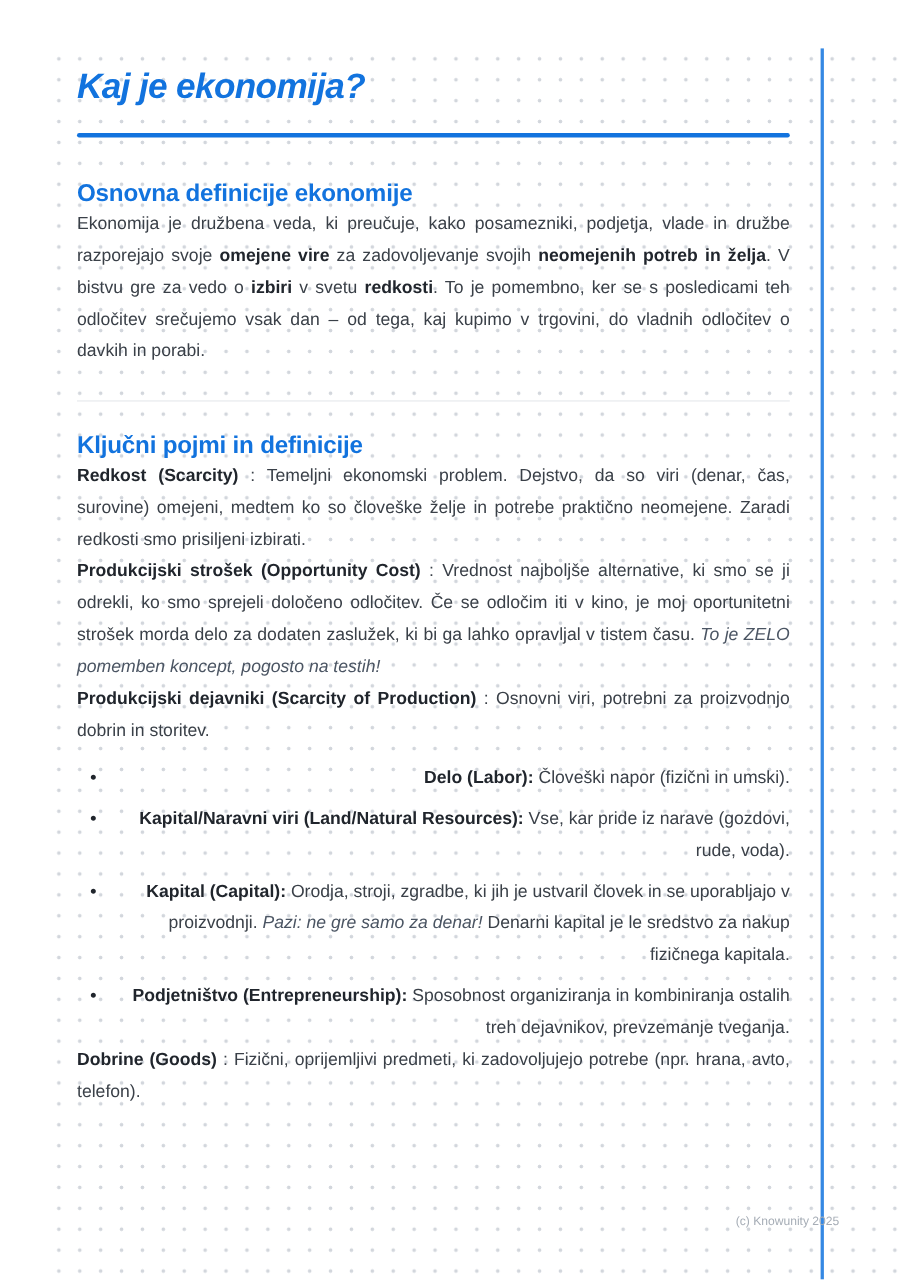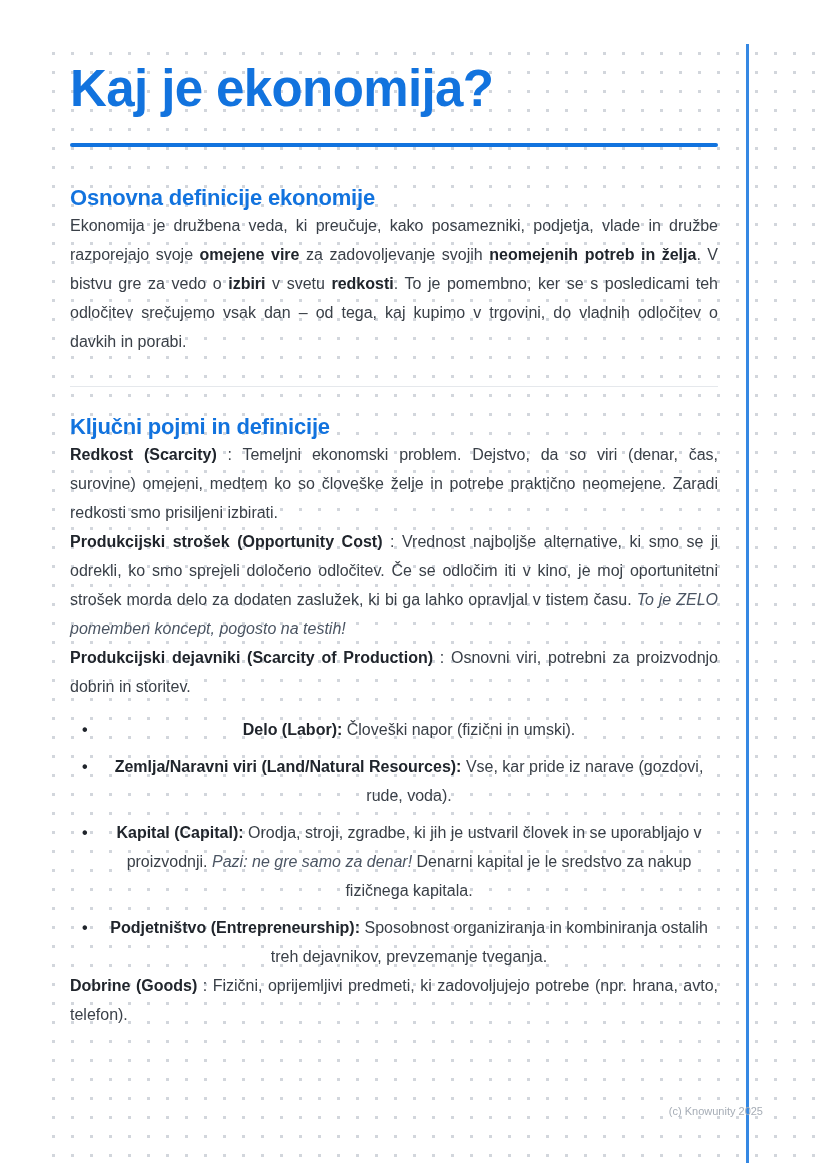--- a/index.html
+++ b/index.html
@@ -36,25 +36,26 @@
     opacity:.85;
     z-index:1;
   }
   .content{
     position:absolute;
     left:70px;top:60px;
     width:648px;
     z-index:2;
   }
   h1{
-    font-size:51px;
+    font-size:32px;
     font-weight:800;
     letter-spacing:-0.6px;
     color:var(--accent);
     line-height:1.15;
+    font-style:italic;
   }
   .title-rule{
     height:4px;
     background:var(--accent);
     margin-top:24px;
     border-radius:2px;
   }
   h2{
     font-size:22px;
     font-weight:700;
@@ -76,21 +77,21 @@
     background:var(--divider-color);
     margin-top:30px;
   }
   ul{list-style:none;margin-top:14px;}
   li{
     position:relative;
     padding-left:30px;
     font-size:16px;
     line-height:29px;
     margin-top:8px;
-    text-align:center;
+    text-align:right;
     color:var(--body-text);
   }
   li::before{
     content:"\2022";
     position:absolute;
     left:12px;
     color:var(--bold-text);
     font-weight:700;
   }
   .footer{
@@ -120,21 +121,21 @@
 
   <div class="divider"></div>
 
   <section class="section-terms">
     <h2>Ključni pojmi in definicije</h2>
     <p><span class="seg-b">Redkost (Scarcity)</span><span> : Temeljni ekonomski problem. Dejstvo, da so viri (denar, čas, surovine) omejeni, medtem ko so človeške želje in potrebe praktično neomejene. Zaradi redkosti smo prisiljeni izbirati.</span></p>
     <p><span class="seg-b">Produkcijski strošek (Opportunity Cost)</span><span> : Vrednost najboljše alternative, ki smo se ji odrekli, ko smo sprejeli določeno odločitev. Če se odločim iti v kino, je moj oportunitetni strošek morda delo za dodaten zaslužek, ki bi ga lahko opravljal v tistem času. </span><span class="seg-i">To je ZELO pomemben koncept, pogosto na testih!</span></p>
     <p><span class="seg-b">Produkcijski dejavniki (Scarcity of Production)</span><span> : Osnovni viri, potrebni za proizvodnjo dobrin in storitev.</span></p>
     <ul>
       <li><span class="seg-b">Delo (Labor):</span><span> Človeški napor (fizični in umski).</span></li>
-      <li><span class="seg-b">Zemlja/Naravni viri (Land/Natural Resources):</span><span> Vse, kar pride iz narave (gozdovi, rude, voda).</span></li>
+      <li><span class="seg-b">Kapital/Naravni viri (Land/Natural Resources):</span><span> Vse, kar pride iz narave (gozdovi, rude, voda).</span></li>
       <li><span class="seg-b">Kapital (Capital):</span><span> Orodja, stroji, zgradbe, ki jih je ustvaril človek in se uporabljajo v proizvodnji. </span><span class="seg-i">Pazi: ne gre samo za denar!</span><span> Denarni kapital je le sredstvo za nakup fizičnega kapitala.</span></li>
       <li><span class="seg-b">Podjetništvo (Entrepreneurship):</span><span> Sposobnost organiziranja in kombiniranja ostalih treh dejavnikov, prevzemanje tveganja.</span></li>
     </ul>
     <p><span class="seg-b">Dobrine (Goods)</span><span> : Fizični, oprijemljivi predmeti, ki zadovoljujejo potrebe (npr. hrana, avto, telefon).</span></p>
   </section>
 
 </div>
 
 <div class="footer">(c) Knowunity 2025</div>
 

